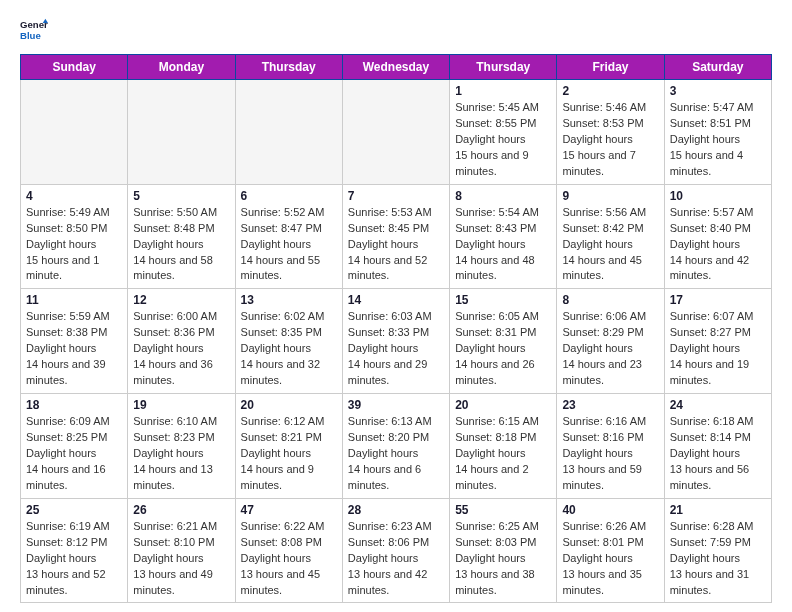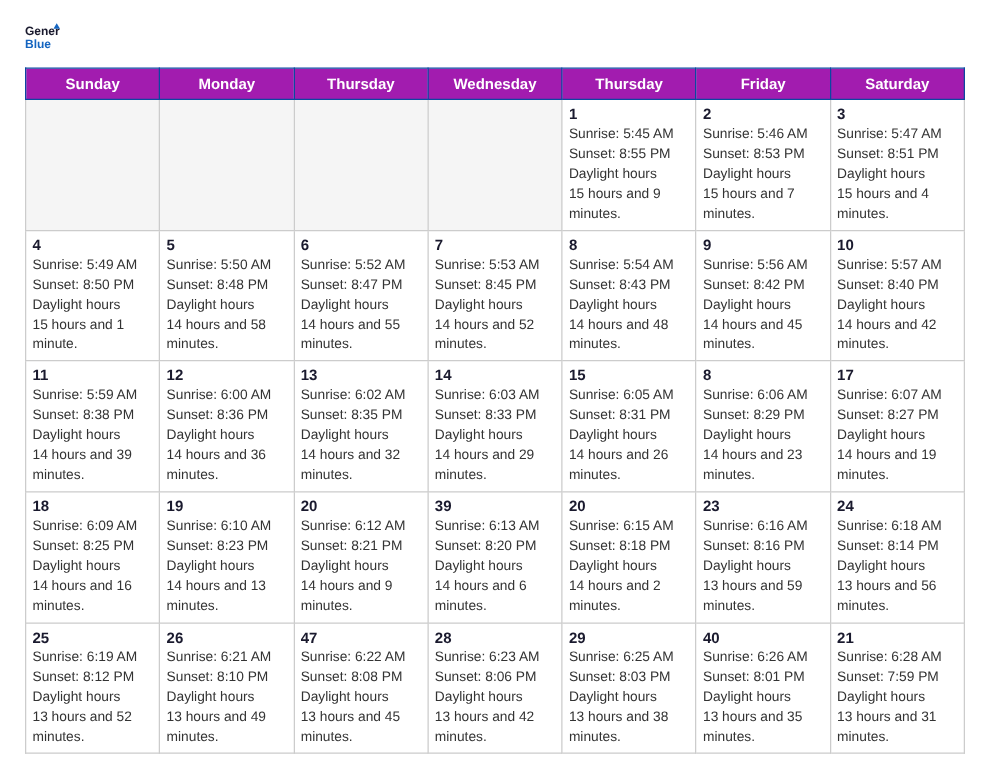--- a/index.html
+++ b/index.html
@@ -238,21 +238,21 @@
           </td>
           <td>
             <span class="day-number">47</span>
             <div class="day-info">Sunrise: 6:22 AM<br>Sunset: 8:08 PM<br>Daylight hours<br>13 hours and 45 minutes.</div>
           </td>
           <td>
             <span class="day-number">28</span>
             <div class="day-info">Sunrise: 6:23 AM<br>Sunset: 8:06 PM<br>Daylight hours<br>13 hours and 42 minutes.</div>
           </td>
           <td>
-            <span class="day-number">29</span>
+            <span class="day-number">55</span>
             <div class="day-info">Sunrise: 6:25 AM<br>Sunset: 8:03 PM<br>Daylight hours<br>13 hours and 38 minutes.</div>
           </td>
           <td>
             <span class="day-number">40</span>
             <div class="day-info">Sunrise: 6:26 AM<br>Sunset: 8:01 PM<br>Daylight hours<br>13 hours and 35 minutes.</div>
           </td>
           <td>
             <span class="day-number">21</span>
             <div class="day-info">Sunrise: 6:28 AM<br>Sunset: 7:59 PM<br>Daylight hours<br>13 hours and 31 minutes.</div>
           </td>

